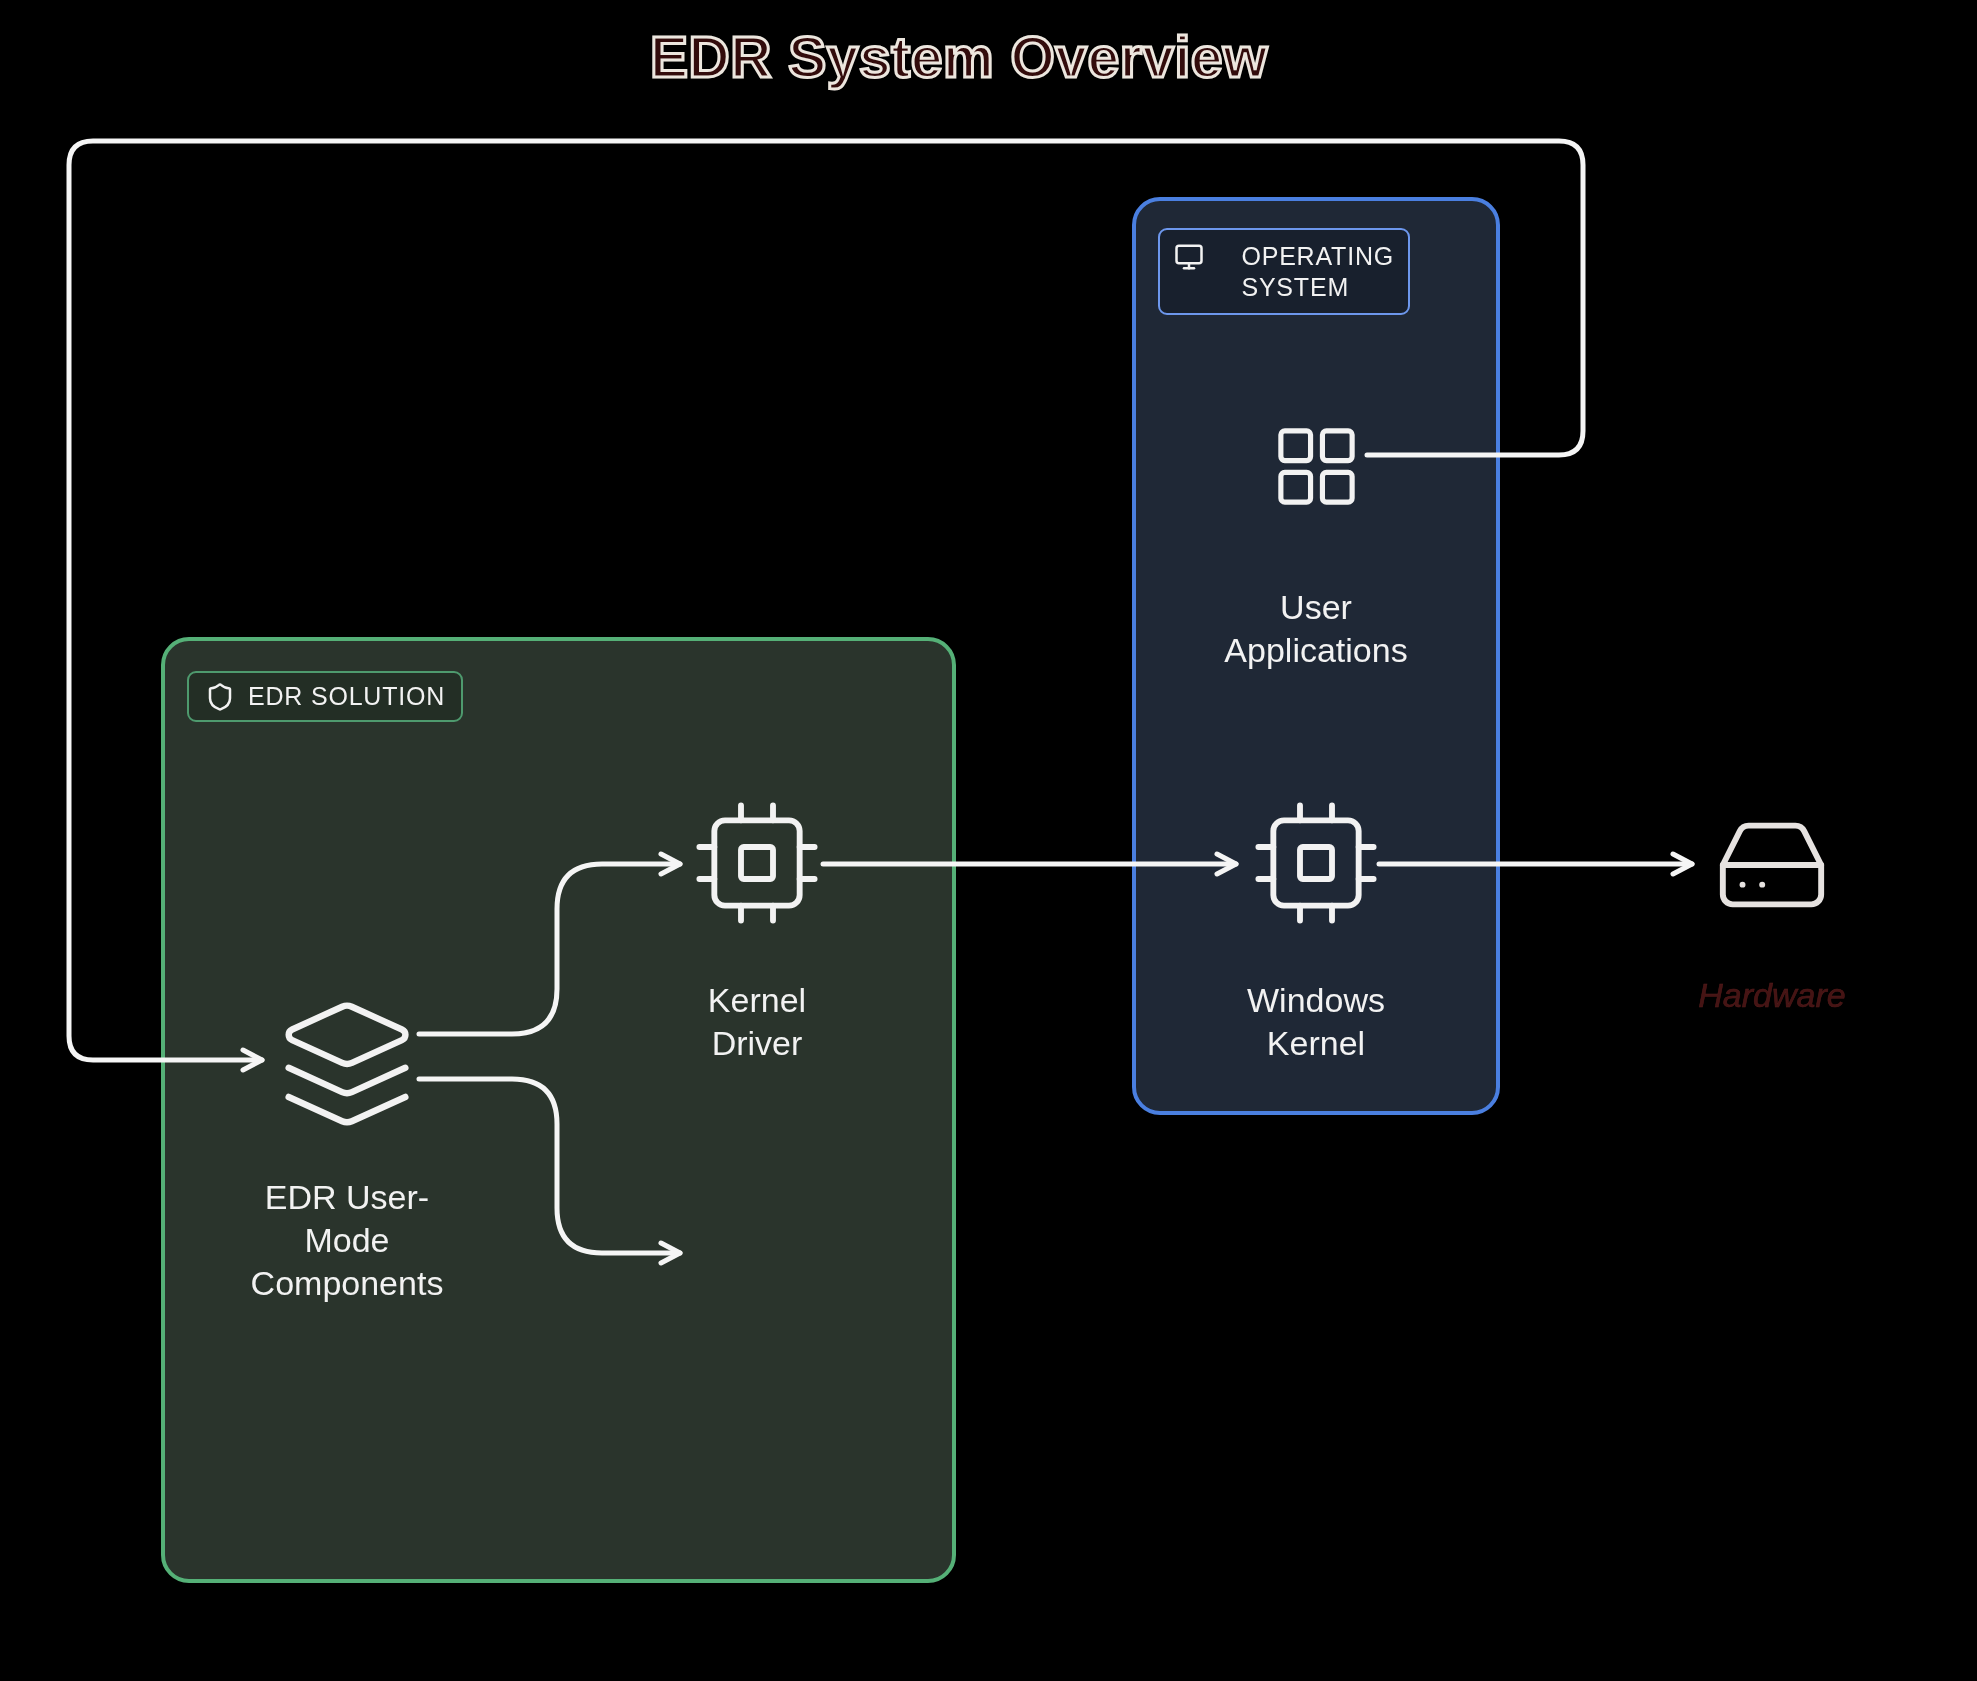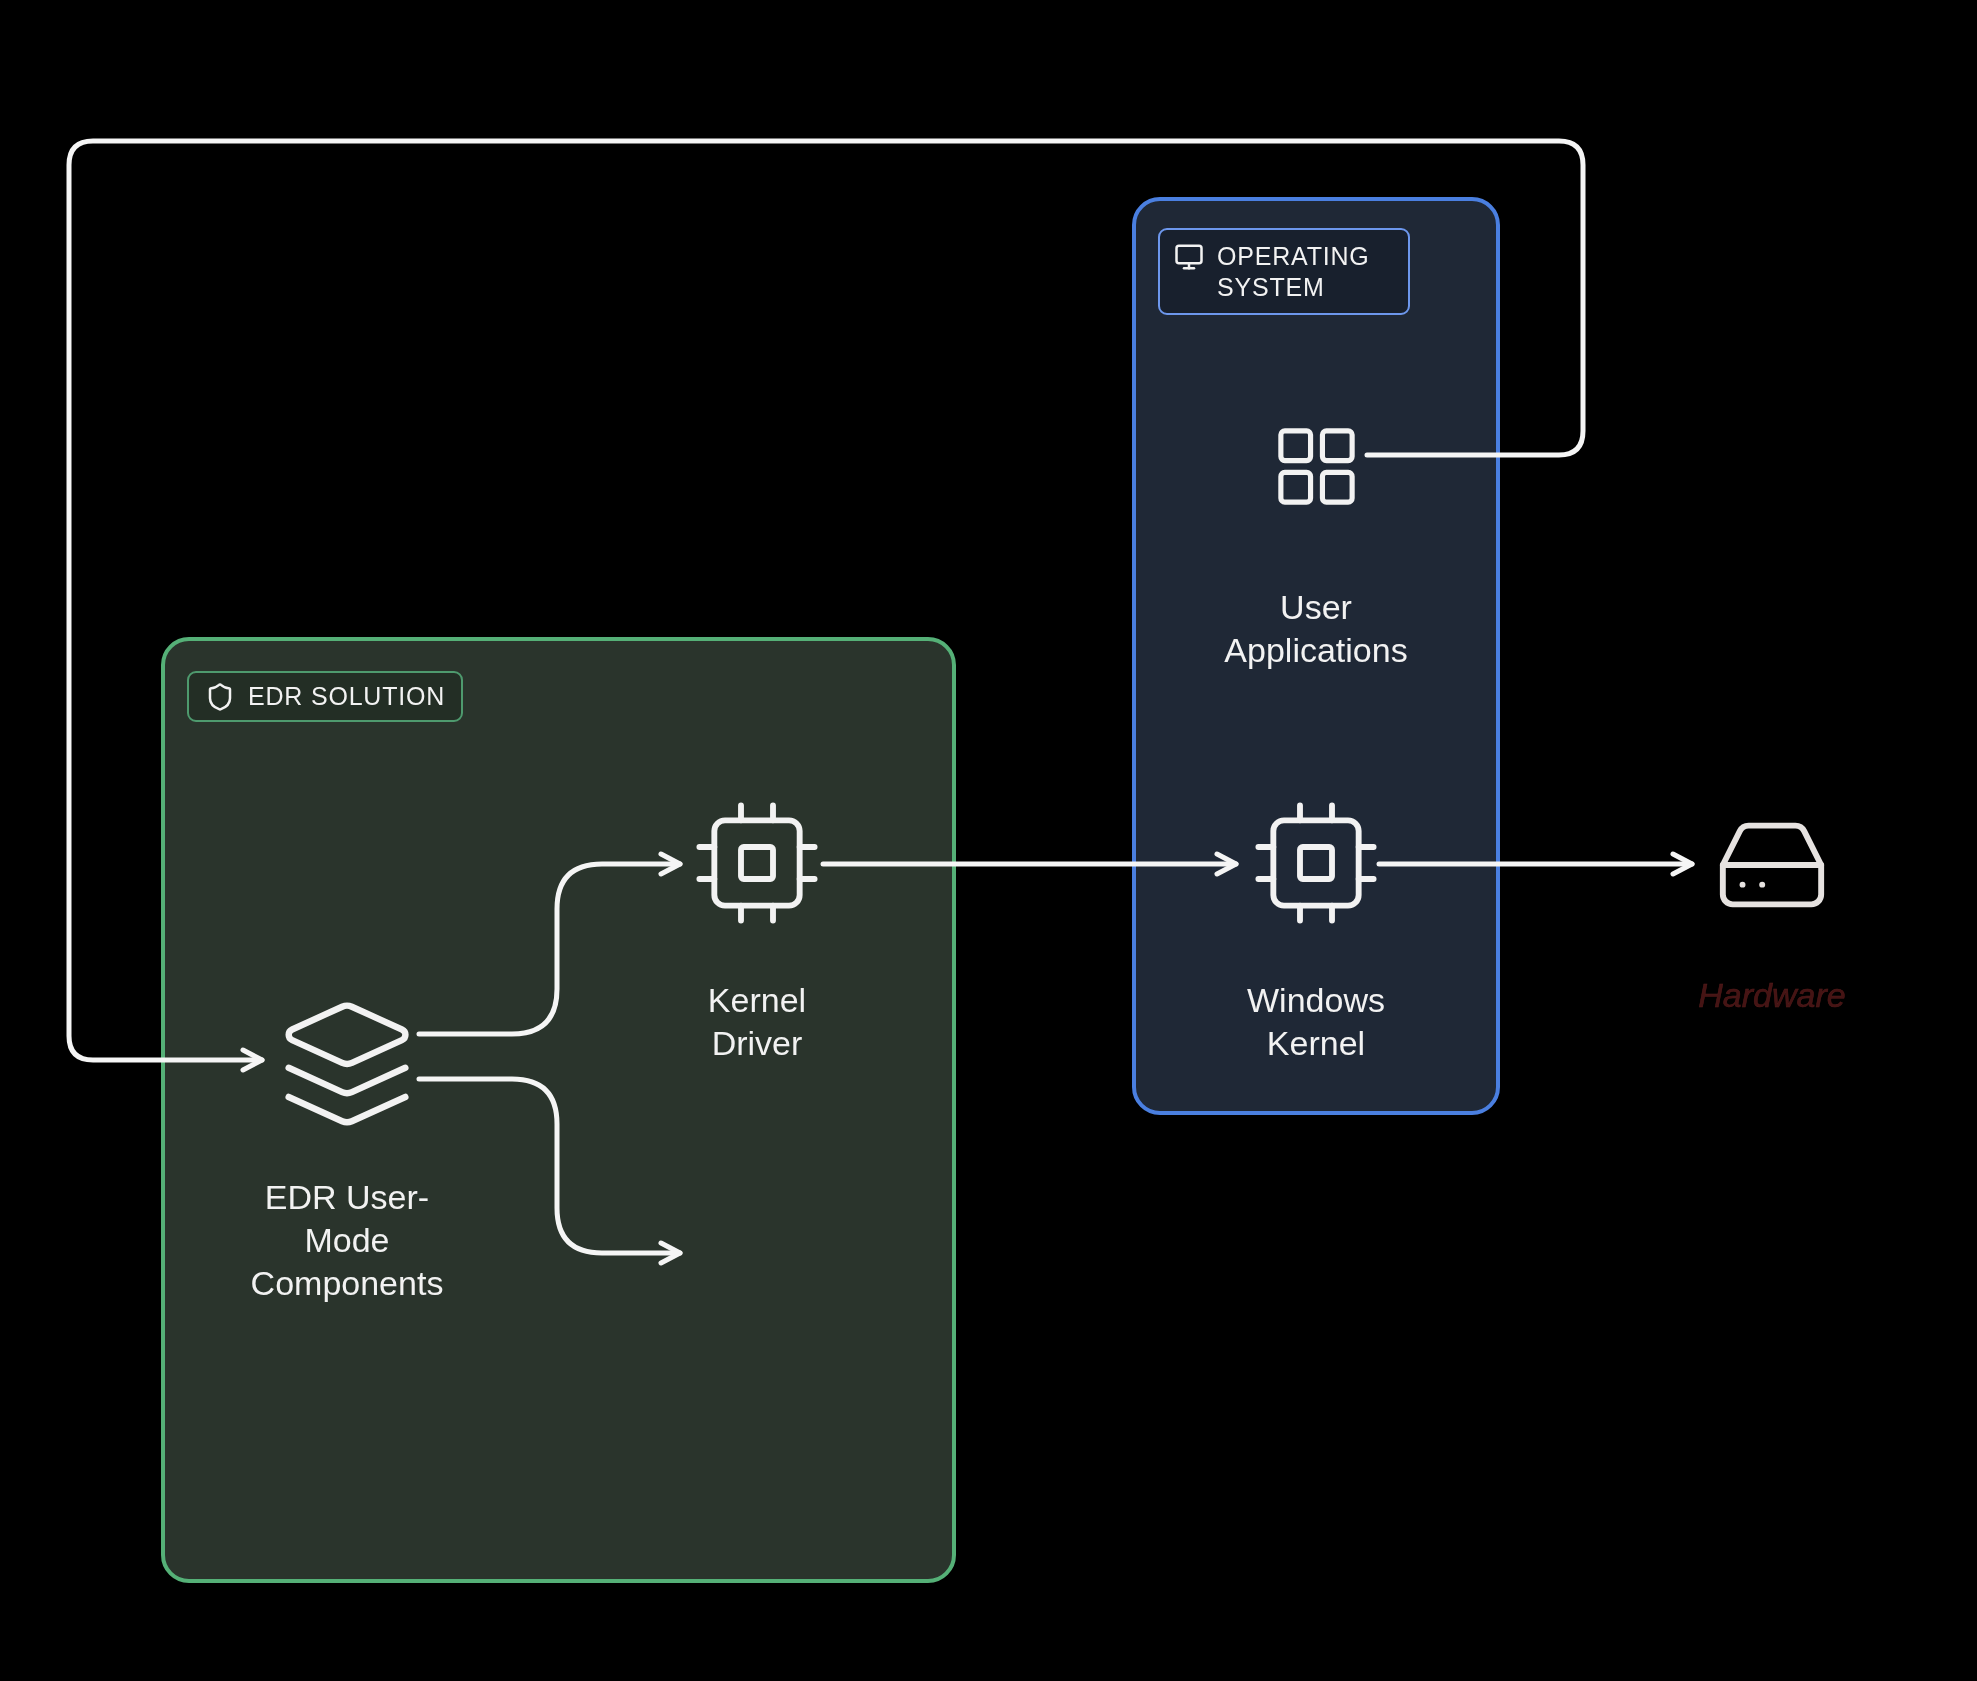--- a/index.html
+++ b/index.html
@@ -10,21 +10,21 @@
   }
   .title {
     position:absolute; left:599px; top:24px; width:720px; text-align:center;
     font-size:57px; font-weight:700; letter-spacing:0.5px;
     color:#330c0c; -webkit-text-stroke:3px #ece6de;
   }
   .box { position:absolute; border-radius:28px; z-index:1; }
   .os-box  { left:1132px; top:197px; width:368px; height:918px; background:#1f2836; border:4px solid #4a7fe0; }
   .edr-box { left:161px;  top:637px; width:795px; height:946px; background:#2a342c; border:4px solid #55b077; }
   .box-label { position:absolute; display:flex; gap:13px; border-radius:9px; color:#f2f2f2; }
-  .os-label  { left:22px; top:27px; width:252px; padding:11px 14px; background:#18202d; border:2px solid #6d97ec; align-items:flex-start; }
+  .os-label  { left:22px; top:27px; width:252px; padding:11px 14px; background:#18202d; border:2px solid #6d97ec; align-items:flex-start;justify-content:space-between; }
   .edr-label { left:22px; top:30px; padding:8px 16px; background:#232e25; border:2px solid #4e9a6e; align-items:center; }
   .box-label-text { font-size:25px; line-height:1.22; letter-spacing:0.8px; white-space:pre-line; }
   .box-label-icon { flex:0 0 auto; width:30px; height:30px; color:#f2f2f2; margin-top:1px; }
   .box-label-icon svg, .node-icon svg { display:block; width:100%; height:100%; }
 
   .node { position:absolute; display:flex; flex-direction:column; align-items:center; z-index:2; color:#f2f2f2;gap:26px; }
   .node-label { font-size:34px; line-height:1.26; text-align:center; white-space:pre-line; }
 
   .node-user-apps { left:1156px; top:419px; width:320px; }
   .node-user-apps .node-icon { width:95px; height:95px; margin-bottom:46px; }
@@ -45,20 +45,21 @@
   .node-hardware .node-icon { width:118px; height:118px; margin-bottom:24px; color:#e6e2e0; }
   .hardware-label { color:#451414;font-style:italic; -webkit-text-stroke:0.5px #5a1c1c; }
 
   .connectors { position:absolute; left:0; top:0; width:1977px; height:1681px; z-index:3; pointer-events:none; }
 </style>
 </head>
 <body>
 
 <div class="canvas">
 
+  <h1 class="title">EDR System Overview</h1>
 
   <section class="box os-box">
     <div class="box-label os-label">
       <span class="box-label-icon">
         <svg viewBox="0 0 24 24" fill="none" stroke="currentColor" stroke-width="2" stroke-linecap="round" stroke-linejoin="round">
           <rect x="2" y="3" width="20" height="14" rx="2"></rect>
           <line x1="8" y1="21" x2="16" y2="21"></line>
           <line x1="12" y1="17" x2="12" y2="21"></line>
         </svg>
       </span>

